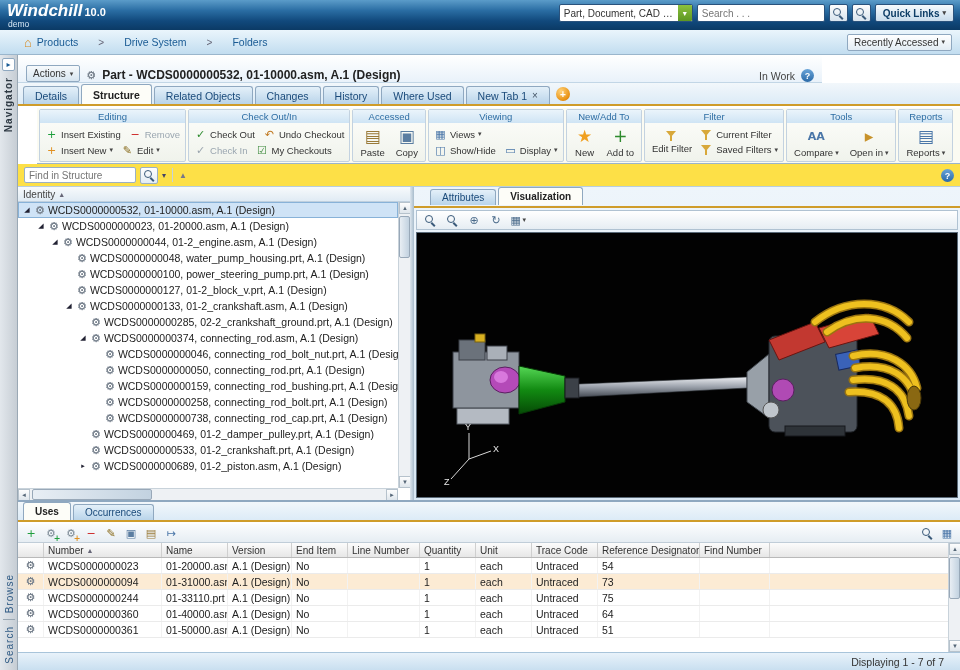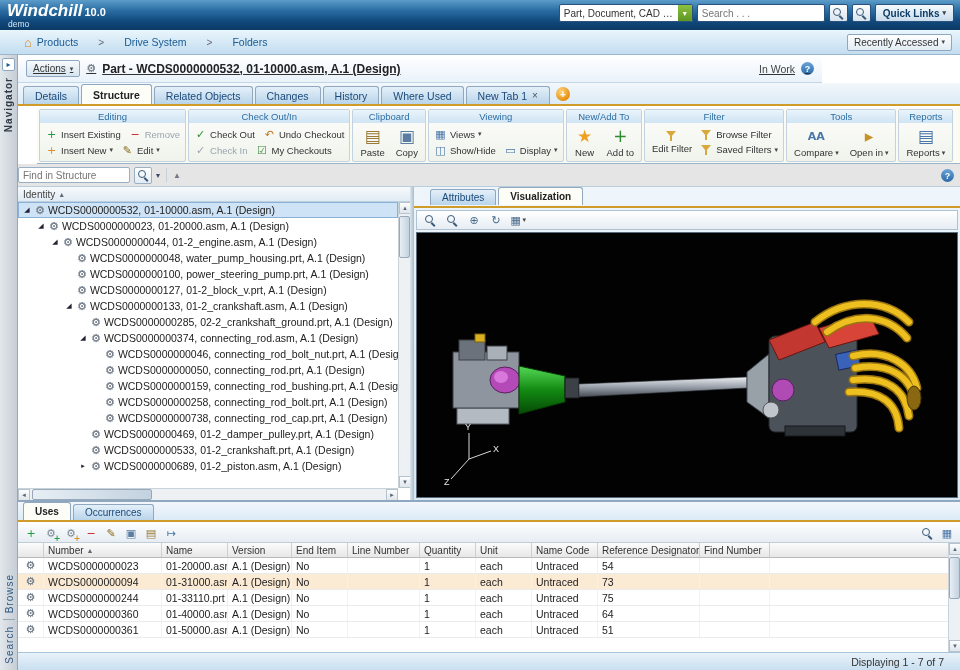--- a/index.html
+++ b/index.html
@@ -54,21 +54,21 @@
   .nav-title{position:absolute;left:3px;top:22px;font-weight:bold;color:#2f3a44;}
   .nav-bottom{position:absolute;left:3px;bottom:6px;display:flex;flex-direction:column;align-items:center;gap:6px;}
   .nav-sep{width:12px;height:1px;background:#98a6b2;}
   .nav-link{color:#2f5a84;}
 
   
   .content{position:absolute;left:18px;top:55px;width:942px;height:615px;background:#fff;}
 
   .title-row{position:absolute;left:0;top:0;width:804px;height:28px;
     background:linear-gradient(#ffffff,#e9f2fa);border-bottom:1px solid #c2d6e6;
-    display:flex;align-items:center;gap:6px;padding:0 8px;text-decoration:underline;}
+    display:flex;align-items:flex-end;gap:6px;padding:0 8px;}
   .actions-btn{display:flex;align-items:center;gap:4px;height:17px;padding:0 6px;
     background:linear-gradient(#f7fafc,#d7e5f0);border:1px solid #8fa8c0;border-radius:2px;font-size:10px;color:#333;}
   .part-icon{color:#6b7684;font-size:14px;position:relative;}
   .page-title{font-size:12px;font-weight:bold;color:#222;white-space:nowrap;}
   .state{margin-left:auto;font-size:10.5px;color:#444;}
   .help{width:13px;height:13px;border-radius:50%;background:linear-gradient(#6aa4d8,#2a6aa8);color:#fff;
     font-size:9px;font-weight:bold;display:flex;align-items:center;justify-content:center;}
 
   .tabstrip{position:absolute;left:0;top:28px;width:942px;height:23px;
     background:linear-gradient(#f2f7fb,#dcebf7);border-bottom:2px solid #cf9c2a;
@@ -97,22 +97,22 @@
   .rbtn.disabled{color:#9aa6b0;}
   .rbtn-lg{display:flex;flex-direction:column;align-items:center;justify-content:center;gap:1px;
     padding:0 4px;font-size:9.5px;color:#333;text-align:center;}
   .lbl-row{display:flex;align-items:center;gap:2px;}
   .icn{width:13px;height:13px;display:inline-flex;align-items:center;justify-content:center;
     font-size:11px;line-height:1;position:relative;}
   .icn-big{width:22px;height:20px;font-size:17px;}
   .sub{position:absolute;right:-3px;bottom:-3px;font-size:8px;font-weight:bold;color:#1e9e3c;}
 
   
-  .find-row{position:absolute;left:0;top:109px;width:942px;height:23px;background:#e5e5e5;
-    border-bottom:1px solid #b8cede;display:flex;align-items:center;gap:4px;padding:0 0;}
+  .find-row{position:absolute;left:0;top:109px;width:942px;height:23px;background:#fde047;
+    border-bottom:1px solid #b8cede;display:flex;align-items:center;gap:4px;padding:0 6px;}
   .find-input{width:112px;height:16px;border:1px solid #9ab0c4;border-radius:2px;padding:0 4px;
     font-size:10px;color:#555;font-family:"Liberation Sans",sans-serif;}
   .mini-btn{width:18px;height:17px;border:1px solid #9ab0c4;border-radius:2px;
     background:linear-gradient(#fff,#e2ecf4);display:flex;align-items:center;justify-content:center;}
   .mini-dd{font-size:8px;color:#446;}
   .mini-sep{width:1px;height:14px;background:#c4d2de;margin:0 2px;}
   .mini-up{font-size:8px;color:#778;}
   .fr-help{position:absolute;right:6px;top:5px;}
 
   
@@ -331,21 +331,21 @@
                 </div>
                 <div class="rbtn">
                   <span class="icn" style="color: rgb(60, 138, 60);">☑</span>
                   <span>My Checkouts</span>
                 </div>
               </div>
             </div>
           </div>
         </div>
         <div class="rgroup">
-          <div class="rgroup-h">Clipboard</div>
+          <div class="rgroup-h">Accessed</div>
           <div class="rgroup-b">
             <div class="rbtn-lg">
               <span class="icn icn-big" style="color: rgb(154, 123, 58);">▤</span>
               <div class="lbl-row">
                 <span>Paste</span>
               </div>
             </div>
             <div class="rbtn-lg">
               <span class="icn icn-big" style="color: rgb(91, 125, 161);">▣</span>
               <div class="lbl-row">
@@ -402,21 +402,21 @@
             <div class="rbtn-lg">
               <span class="funnel"></span>
               <div class="lbl-row">
                 <span>Edit Filter</span>
               </div>
             </div>
             <div class="rcol">
               <div class="rrow">
                 <div class="rbtn">
                   <span class="funnel"></span>
-                  <span>Browse Filter</span>
+                  <span>Current Filter</span>
                 </div>
               </div>
               <div class="rrow">
                 <div class="rbtn">
                   <span class="funnel"></span>
                   <span>Saved Filters</span>
                   <span class="dda">▾</span>
                 </div>
               </div>
             </div>
@@ -734,21 +734,21 @@
             <div class="gh" style="width: 72px;">
               <span>Line Number</span>
             </div>
             <div class="gh" style="width: 56px;">
               <span>Quantity</span>
             </div>
             <div class="gh" style="width: 56px;">
               <span>Unit</span>
             </div>
             <div class="gh" style="width: 66px;">
-              <span>Name Code</span>
+              <span>Trace Code</span>
             </div>
             <div class="gh" style="width: 102px;">
               <span>Reference Designator</span>
             </div>
             <div class="gh" style="width: 70px;">
               <span>Find Number</span>
             </div>
             <div class="gh" style="flex: 1 1 0%; border-right: none;"></div>
           </div>
         <div class="grid-body">

